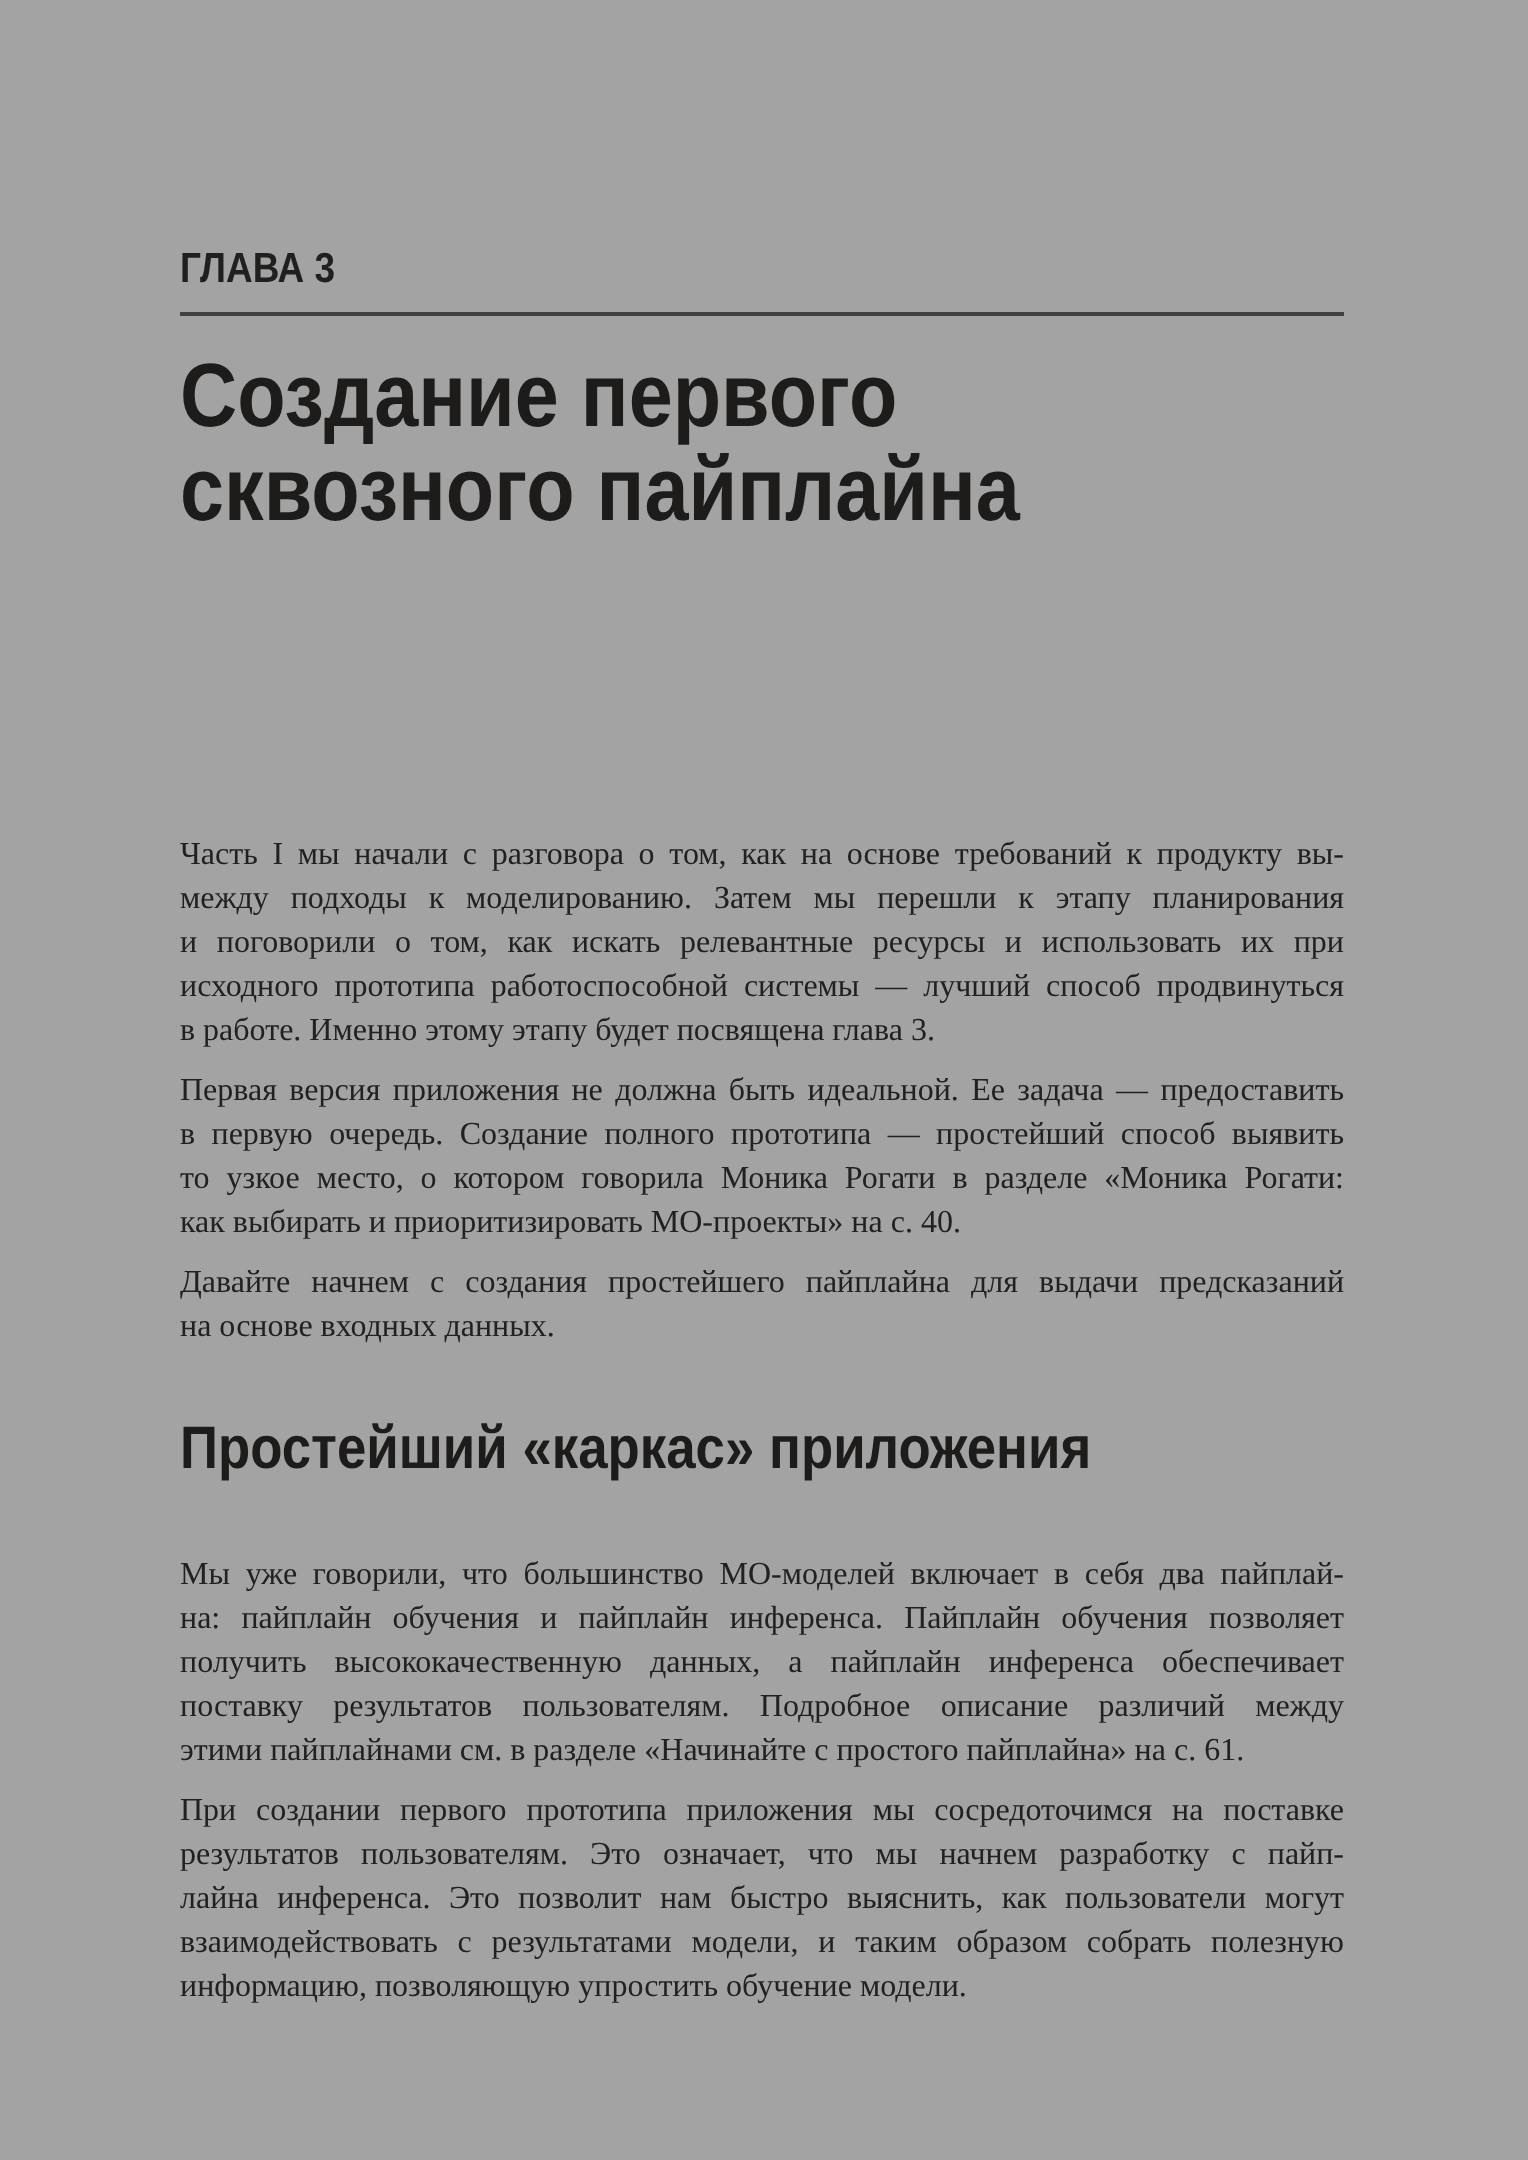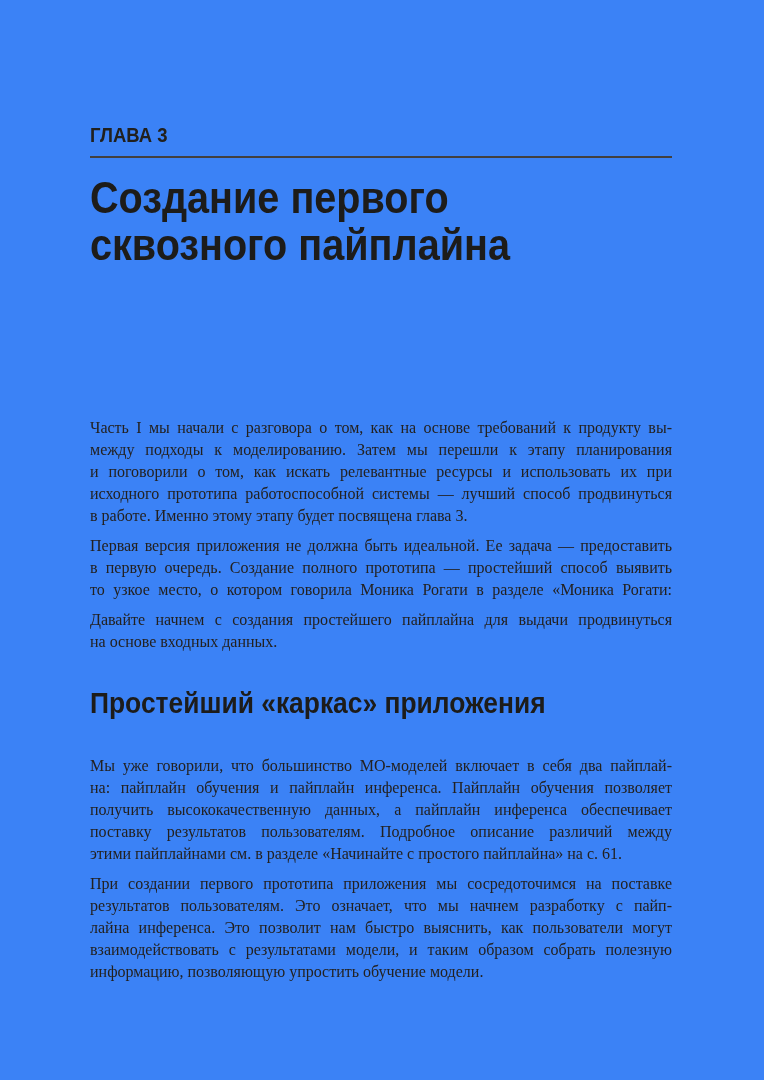--- a/index.html
+++ b/index.html
@@ -4,21 +4,21 @@
 <style>
   html, body {
     margin: 0;
     padding: 0;
     background: #ffffff;
   }
   .page {
     position: relative;
     width: 764px;
     height: 1080px;
-    background: #3b82f6;
+    background: #a3a3a3;
     overflow: hidden;
     color: #211f1e;
   }
   .content {
     position: absolute;
     left: 90px;
     top: 124px;
     width: 582px;
   }
   
@@ -104,23 +104,24 @@
           <div class="line">Часть I мы начали с разговора о том, как на основе требований к продукту вы-</div>
           <div class="line">между подходы к моделированию. Затем мы перешли к этапу планирования</div>
           <div class="line">и поговорили о том, как искать релевантные ресурсы и использовать их при</div>
           <div class="line">исходного прототипа работоспособной системы — лучший способ продвинуться</div>
           <div class="line last">в работе. Именно этому этапу будет посвящена глава 3.</div>
         </div>
         <div class="para">
           <div class="line">Первая версия приложения не должна быть идеальной. Ее задача — предоставить</div>
           <div class="line">в первую очередь. Создание полного прототипа — простейший способ выявить</div>
           <div class="line">то узкое место, о котором говорила Моника Рогати в разделе «Моника Рогати:</div>
+          <div class="line last">как выбирать и приоритизировать МО-проекты» на с. 40.</div>
         </div>
         <div class="para">
-          <div class="line">Давайте начнем с создания простейшего пайплайна для выдачи продвинуться</div>
+          <div class="line">Давайте начнем с создания простейшего пайплайна для выдачи предсказаний</div>
           <div class="line last">на основе входных данных.</div>
         </div>
       </div>
 
     <div class="section-heading">
       <span class="squeeze">Простейший «каркас» приложения</span>
     </div>
 
     <div>
         <div class="para">

